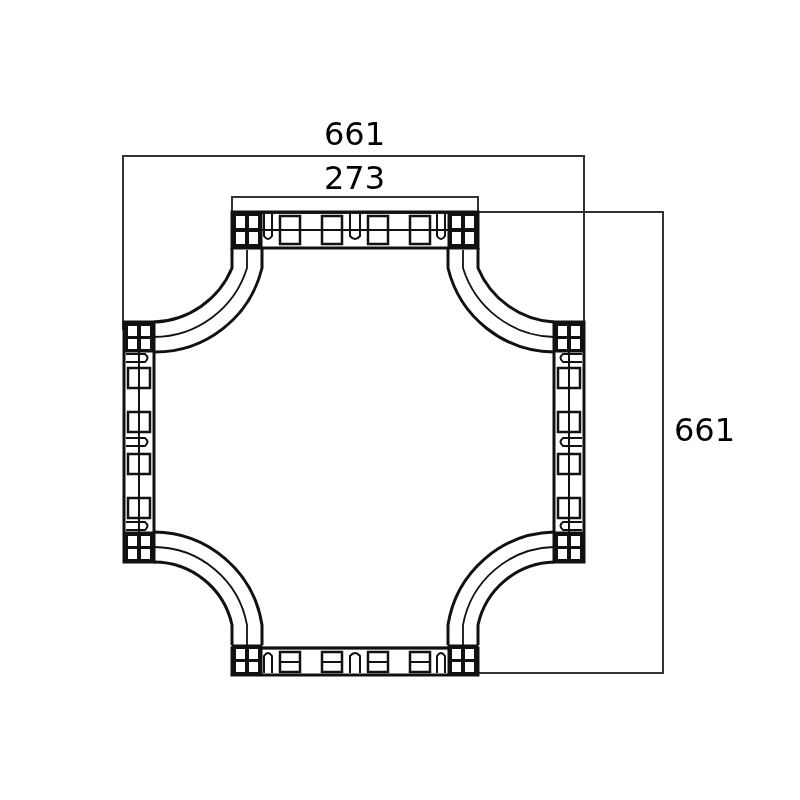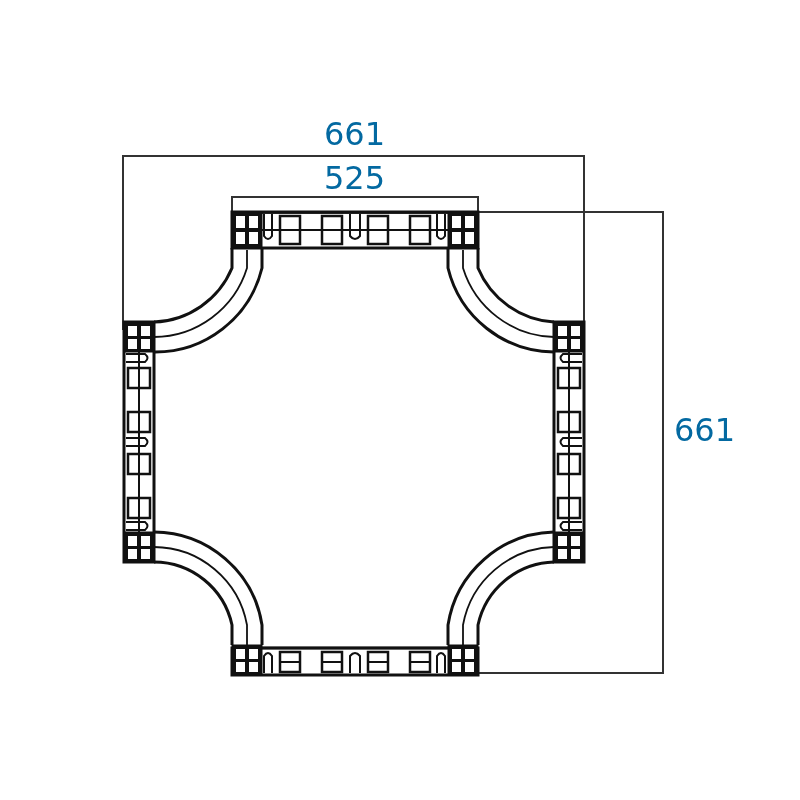--- a/index.html
+++ b/index.html
@@ -2,21 +2,21 @@
 <html><head>
   <meta charset="utf-8">
   <style>
     html, body { margin: 0; padding: 0; background: #ffffff; }
     body { width: 800px; height: 800px; position: relative; overflow: hidden; }
     #drawing { position: absolute; left: 0; top: 0; }
     .dim-label {
       position: absolute;
       font-family: "DejaVu Sans", sans-serif;
       font-size: 32px;
-      color: #0369a1;
+      color: #000000;
       line-height: 1;
       letter-spacing: 0px;
     }
   </style>
 </head>
 <body>
 
 <div>
   <svg id="drawing" width="800" height="800" viewBox="0 0 800 800">
     <defs>
@@ -150,15 +150,15 @@
       </g>
       <g stroke-width="3">
         <path d="M554 532 A110 110 0 0 0 448 625 V645"></path>
         <path d="M554 562 A80 80 0 0 0 478 625 V645"></path>
         <path d="M554 547 A95 95 0 0 0 463 625 V645" stroke-width="1.8"></path>
       </g>
     </g>
   </svg>
 
   <div class="dim-label" style="left:324px; top:118px;">661</div>
-  <div class="dim-label" style="left:324px; top:162px;">525</div>
+  <div class="dim-label" style="left:324px; top:162px;">273</div>
   <div class="dim-label" style="left:674px; top:414px;">661</div>
 </div>
 
 </body></html>

